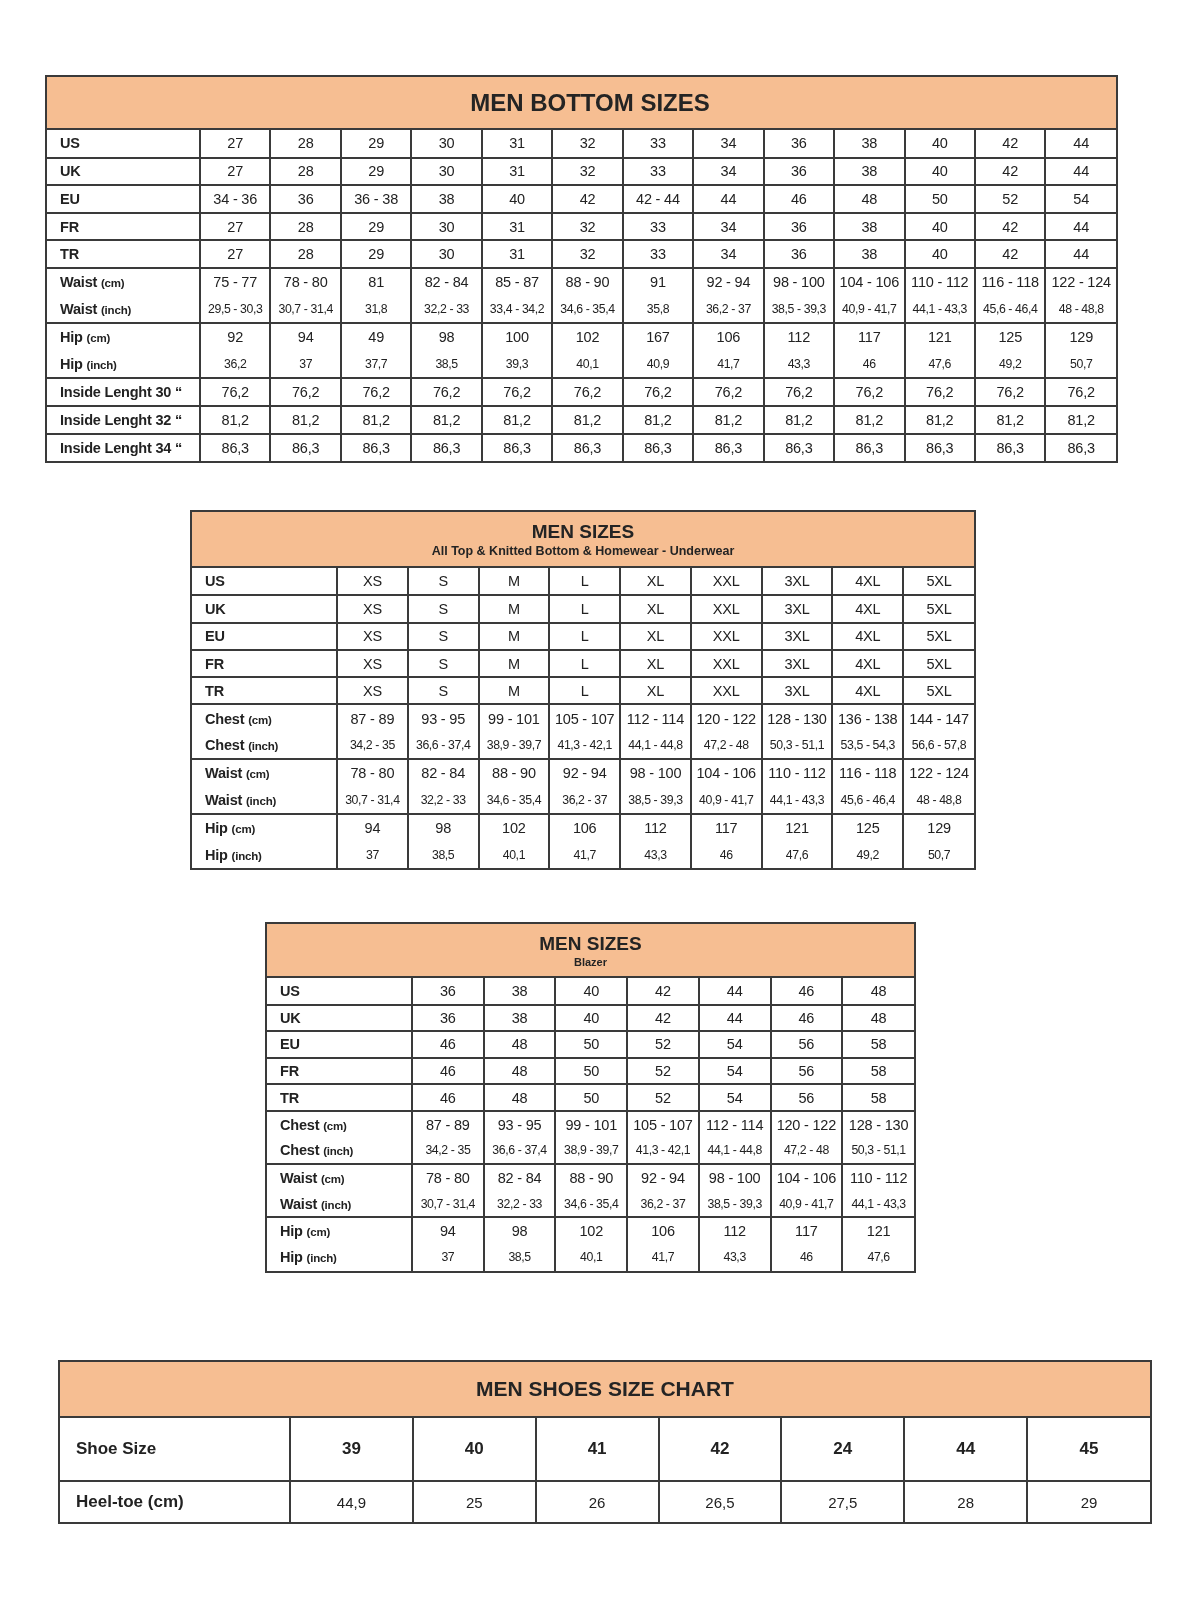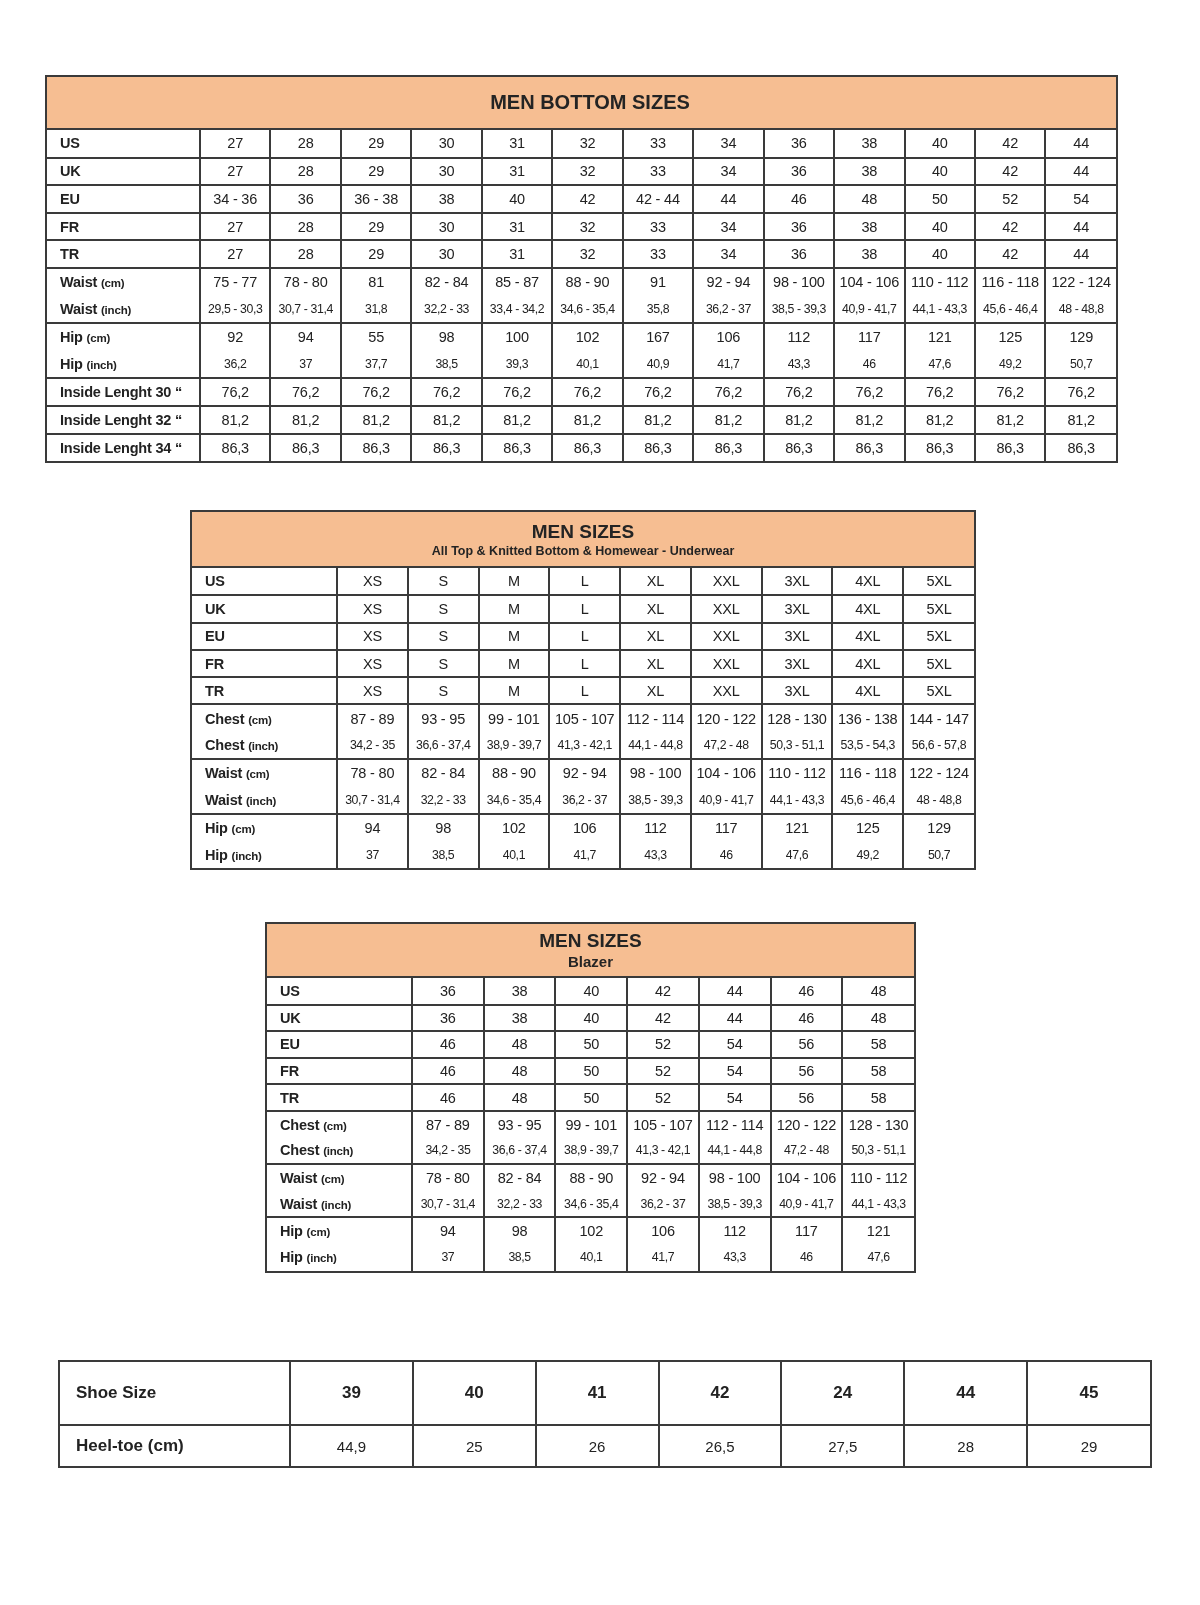--- a/index.html
+++ b/index.html
@@ -23,40 +23,40 @@
   table tbody:first-of-type{border-top:none;padding-left:11px;}
   td{border-left:2px solid var(--border);vertical-align:middle;}
   td:first-child{border-left:none;}
   td.lbl{text-align:left;padding-left:13px;font-weight:bold;white-space:nowrap;}
   td.val{text-align:center;white-space:nowrap;}
   .unit{font-weight:bold;font-size:11.5px;}
 
   
   .t1{left:45px;top:75px;width:1073px;}
   .t1 .band{height:53px;}
-  .t1 .title{font-size:20px;margin-left:17px;}
+  .t1 .title{font-size:24px;margin-left:17px;}
   .t1 col.label-col{width:153px;}
   .t1 td{height:27.6px;font-size:14.5px;letter-spacing:-0.2px;}
   .t1 td.lbl{font-size:14.5px;}
   .t1 .inch-row td.val{font-size:12.3px;letter-spacing:-0.4px;}
 
   
   .t2{left:190px;top:510px;width:786px;}
   .t2 .band{height:56px;}
   .t2 .title{font-size:19px;}
   .t2 .subtitle{font-size:12.5px;margin-top:1px;}
   .t2 col.label-col{width:145px;}
   .t2 td{height:27.3px;font-size:14.5px;letter-spacing:-0.2px;}
   .t2 .inch-row td.val{font-size:12.3px;letter-spacing:-0.4px;}
 
   
   .t3{left:265px;top:922px;width:651px;}
   .t3 .band{height:54px;}
   .t3 .title{font-size:19px;}
-  .t3 .subtitle{font-size:15px;margin-top:1px;}
+  .t3 .subtitle{font-size:11px;margin-top:1px;}
   .t3 col.label-col{width:145px;}
   .t3 td{height:26.6px;font-size:14.5px;letter-spacing:-0.2px;}
   .t3 .inch-row td.val{font-size:12.3px;letter-spacing:-0.4px;}
 
   
   .t4{left:58px;top:1360px;width:1094px;}
   .t4 .band{height:56px;}
   .t4 .title{font-size:21px;}
   .t4 col.label-col{width:230px;}
   .t4 td{font-size:15px;}
@@ -214,21 +214,21 @@
             <td class="val">44,1 - 43,3</td>
             <td class="val">45,6 - 46,4</td>
             <td class="val">48 - 48,8</td>
           </tr>
         </tbody>
         <tbody>
           <tr>
             <td class="lbl"><span>Hip</span> <span class="unit"> (cm)</span></td>
             <td class="val">92</td>
             <td class="val">94</td>
-            <td class="val">55</td>
+            <td class="val">49</td>
             <td class="val">98</td>
             <td class="val">100</td>
             <td class="val">102</td>
             <td class="val">167</td>
             <td class="val">106</td>
             <td class="val">112</td>
             <td class="val">117</td>
             <td class="val">121</td>
             <td class="val">125</td>
             <td class="val">129</td>
@@ -615,20 +615,23 @@
             <td class="val">41,7</td>
             <td class="val">43,3</td>
             <td class="val">46</td>
             <td class="val">47,6</td>
           </tr>
         </tbody>
       </table>
   </section>
 
   <section class="tbl-wrap t4">
+    <header class="band">
+      <div class="title">MEN SHOES SIZE CHART</div>
+    </header>
     <table>
         <colgroup>
           <col class="label-col">
           <col>
           <col>
           <col>
           <col>
           <col>
           <col>
           <col>

